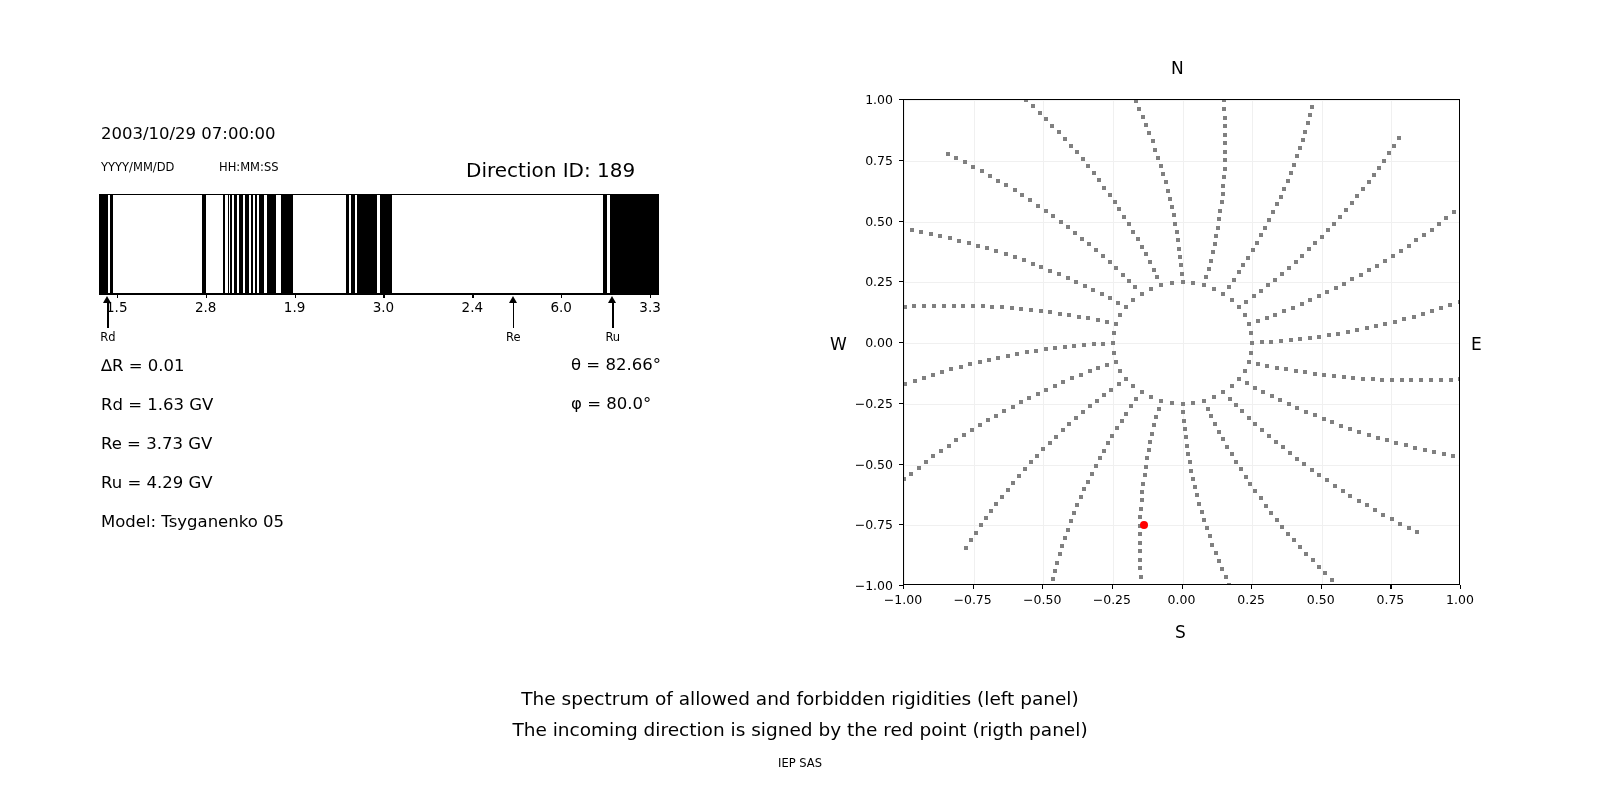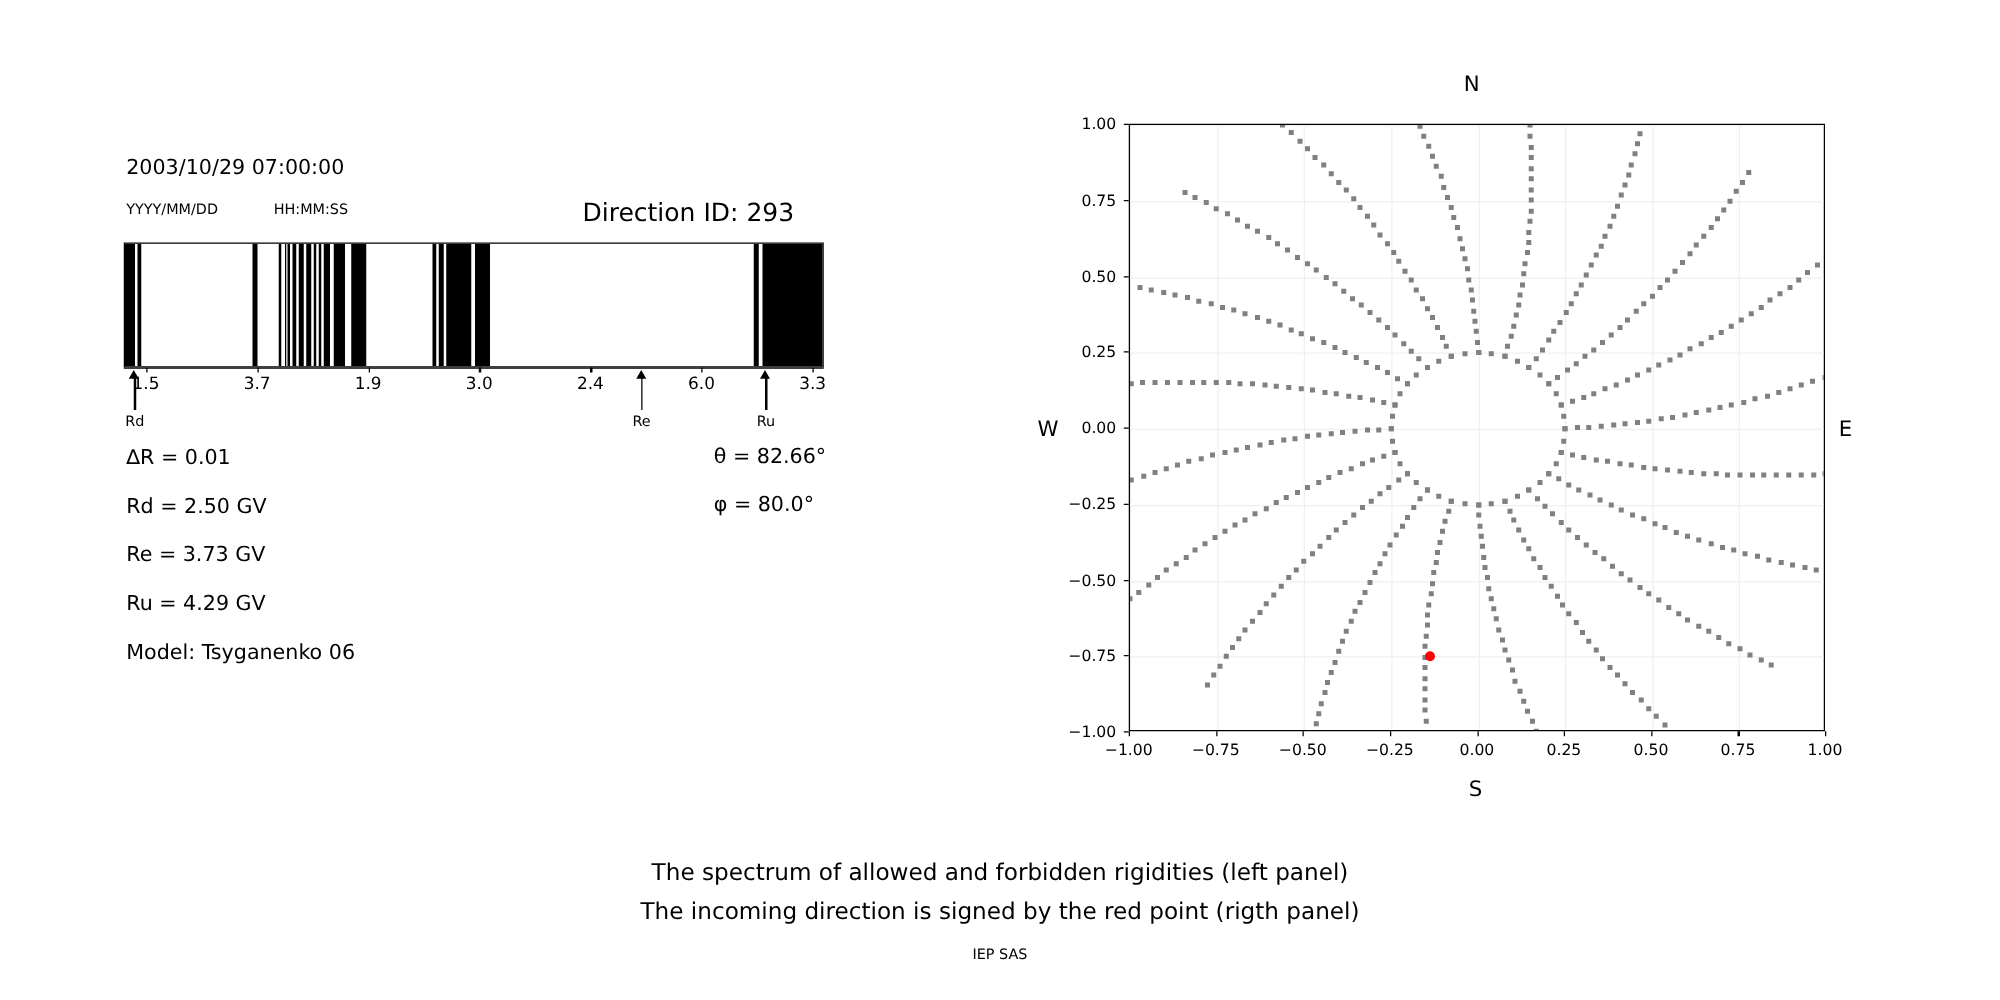--- a/index.html
+++ b/index.html
@@ -221,21 +221,21 @@
 
 <div id="left-panel">
 
 
   <div class="abs txt-datetime">2003/10/29 07:00:00</div>
 
   <div class="abs txt-fmt-date">YYYY/MM/DD</div>
 
   <div class="abs txt-fmt-time">HH:MM:SS</div>
 
-  <div class="abs txt-dirid">Direction ID: 293</div>
+  <div class="abs txt-dirid">Direction ID: 189</div>
 
   <div id="spectrum-wrap">
     <div id="spectrum-bar">
         <div class="band" style="left: 0px; width: 8.35556px;"></div>
         <div class="band" style="left: 9.77778px; width: 3.02222px;"></div>
         <div class="band" style="left: 102.222px; width: 3.55556px;"></div>
         <div class="band" style="left: 123.2px; width: 1.95556px;"></div>
         <div class="band" style="left: 127.644px; width: 1.42222px;"></div>
         <div class="band" style="left: 130.311px; width: 1.42222px;"></div>
         <div class="band" style="left: 133.689px; width: 3.37778px;"></div>
@@ -253,21 +253,21 @@
         <div class="band" style="left: 503.467px; width: 3.55556px;"></div>
         <div class="band" style="left: 509.867px; width: 50.1333px;"></div>
       </div>
   </div>
 
   <div id="spectrum-axis">
     <div class="axis-line"></div>
   <div class="xtick" style="left: 17.7778px;"></div>
       <div class="xticklabel" style="left: 17.7778px;">1.5</div>
       <div class="xtick" style="left: 106.667px;"></div>
-      <div class="xticklabel" style="left: 106.667px;">3.7</div>
+      <div class="xticklabel" style="left: 106.667px;">2.8</div>
       <div class="xtick" style="left: 195.556px;"></div>
       <div class="xticklabel" style="left: 195.556px;">1.9</div>
       <div class="xtick" style="left: 284.444px;"></div>
       <div class="xticklabel" style="left: 284.444px;">3.0</div>
       <div class="xtick" style="left: 373.333px;"></div>
       <div class="xticklabel" style="left: 373.333px;">2.4</div>
       <div class="xtick" style="left: 462.222px;"></div>
       <div class="xticklabel" style="left: 462.222px;">6.0</div>
       <div class="xtick" style="left: 551.111px;"></div>
       <div class="xticklabel" style="left: 551.111px;">3.3</div>
@@ -282,24 +282,24 @@
       </div>
       <div class="marker-label" style="left: 414.222px; top: 36px;">Re</div>
       <div class="marker-arrow" style="left: 506.878px; top: 2px;">
         <div class="head"></div>
         <div class="shaft"></div>
       </div>
       <div class="marker-label" style="left: 513.778px; top: 36px;">Ru</div>
     </div>
 
   <div class="abs param param-l" style="top:356px;">∆R = 0.01</div>
-  <div class="abs param param-l" style="top:395px;">Rd = 2.50 GV</div>
+  <div class="abs param param-l" style="top:395px;">Rd = 1.63 GV</div>
   <div class="abs param param-l" style="top:434px;">Re = 3.73 GV</div>
   <div class="abs param param-l" style="top:473px;">Ru = 4.29 GV</div>
-  <div class="abs param param-l" style="top:512px;">Model: Tsyganenko 06</div>
+  <div class="abs param param-l" style="top:512px;">Model: Tsyganenko 05</div>
 
   <div class="abs param param-r" style="top:355px;">θ = 82.66°</div>
   <div class="abs param param-r" style="top:394px;">φ = 80.0°</div>
 </div>
 
 <div id="right-panel">
   <div class="compass" style="left:341px; top:58px;">N</div>
   <div class="compass" style="left:345px; top:622px;">S</div>
   <div class="compass" style="left:641px; top:334px;">E</div>
   <div class="compass" style="left:0px; top:334px;">W</div>

